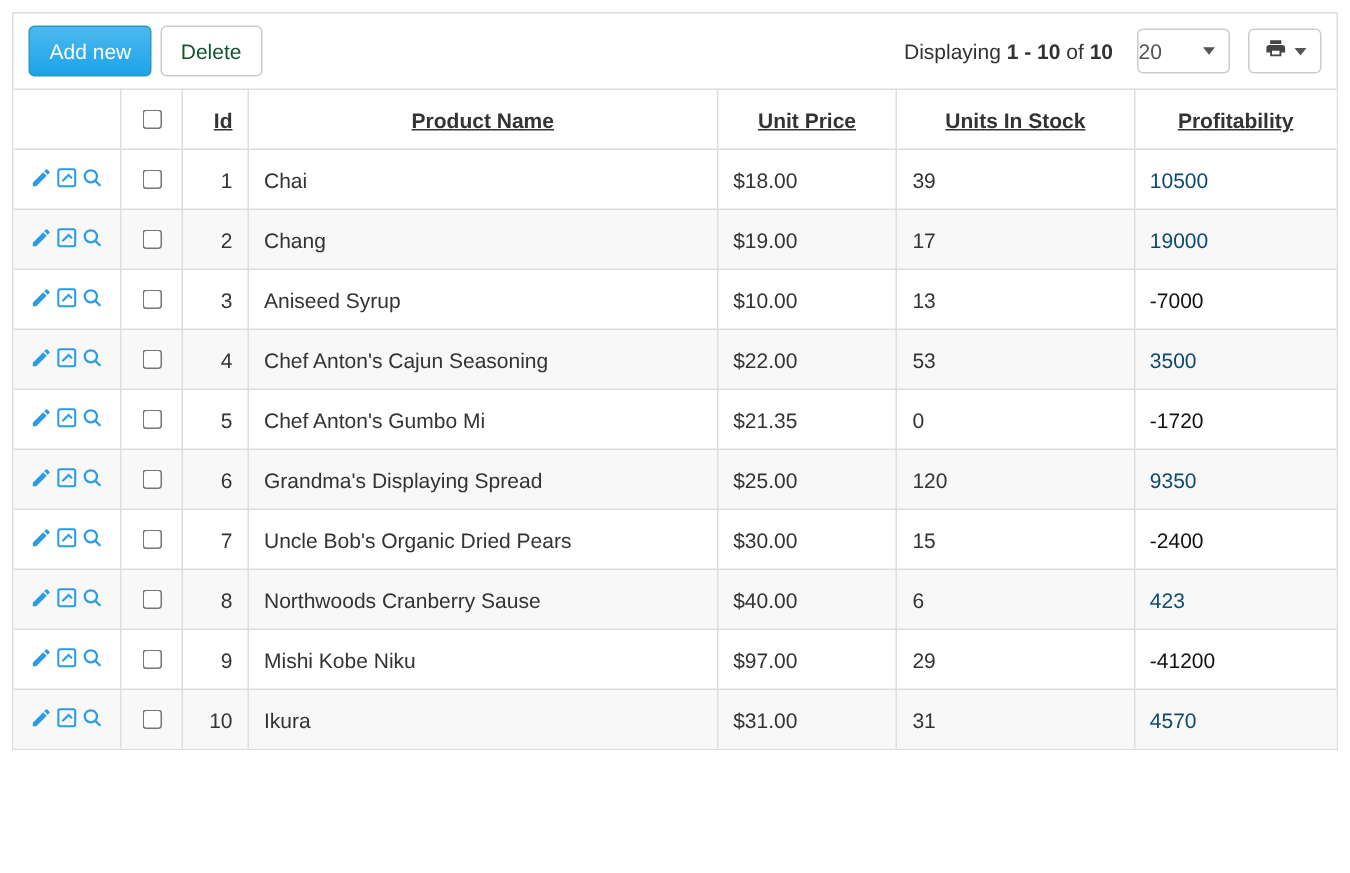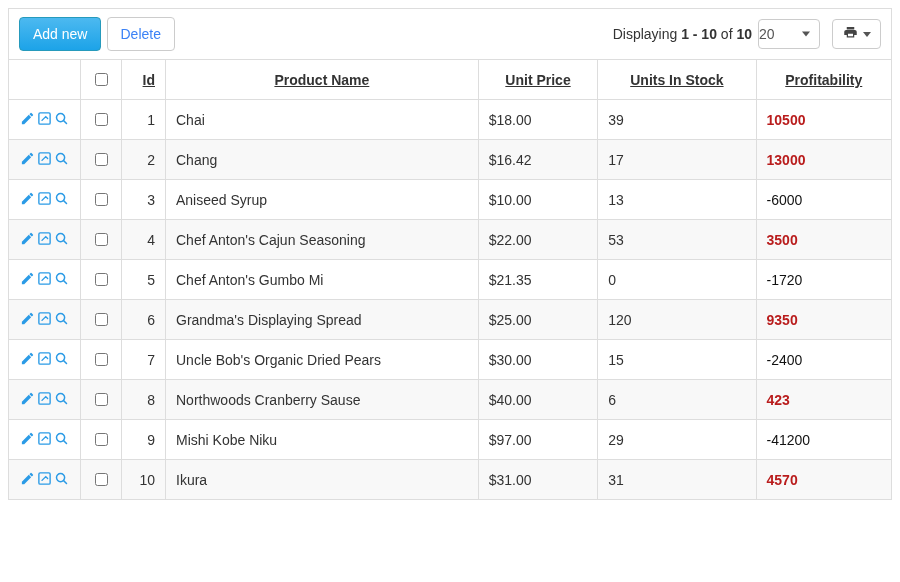--- a/index.html
+++ b/index.html
@@ -32,26 +32,27 @@
     text-align: center;
   }
   .btn-primary {
     background: linear-gradient(#4cb9f0, #1ca3e8);
     border-color: #269abc;
     color: #fff;
   }
   .btn-default {
     background: #fff;
     border: 1px solid #ccc;
-    color: #3b82f6;
+    color: #14532d;
     padding-left: 12px;
   }
   .toolbar-spacer { flex: 1; }
   .display-text {
     color: #333;
+    margin-right: 10px;
     font-size: 14px;
   }
   .display-text b { font-weight: 700; }
   .select-wrap {
     position: relative;
     display: inline-flex;
     align-items: center;
     border: 1px solid #ccc;
     border-radius: 4px;
     padding: 6px 26px 6px 0;
@@ -118,21 +119,21 @@
   .icon {
     display: inline-block;
     color: #2b9be6;
     cursor: pointer;
     margin: 0 1px;
   }
   .icon svg { display: block; }
   input[type=checkbox] {
     width: 13px; height: 13px; cursor: pointer;
   }
-  .profit-pos { color: #b91c1c; font-weight: bold; }
+  .profit-pos { color: #0c4a6e; }
   .profit-neg { color: #111; }
   th:first-child, td:first-child { border-left: none; }
   th:last-child, td:last-child { border-right: none; }
   tbody tr:last-child td { border-bottom: none; }
 </style>
 </head>
 <body>
 
 <div class="wrapper">
 
@@ -195,40 +196,40 @@
               </svg></span><span class="icon"><svg width="15" height="15" viewBox="0 0 24 24" fill="none" stroke="currentColor" stroke-width="2.2">
                 <rect x="3" y="3" width="18" height="18" rx="2"></rect>
                 <path d="M8 15l6-6 3 3" stroke-linecap="round"></path>
               </svg></span><span class="icon"><svg width="15" height="15" viewBox="0 0 24 24" fill="none" stroke="currentColor" stroke-width="2.4">
                 <circle cx="10.5" cy="10.5" r="6.5"></circle>
                 <line x1="20" y1="20" x2="15.2" y2="15.2" stroke-linecap="round"></line>
               </svg></span></td>
           <td class="check-col"><input type="checkbox" style=""></td>
           <td class="id-col num">2</td>
           <td>Chang</td>
-          <td class="num">$16.42</td>
+          <td class="num">$19.00</td>
           <td class="num">17</td>
-          <td class="num profit-pos">13000</td>
+          <td class="num profit-pos">19000</td>
         </tr>
         <tr>
           <td class="actions"><span class="icon"><svg width="15" height="15" viewBox="0 0 24 24" fill="currentColor">
                 <path d="M3 17.25V21h3.75L17.81 9.94l-3.75-3.75L3 17.25zM20.71 7.04a1 1 0 0 0 0-1.41l-2.34-2.34a1 1 0 0 0-1.41 0l-1.83 1.83 3.75 3.75 1.83-1.83z"></path>
               </svg></span><span class="icon"><svg width="15" height="15" viewBox="0 0 24 24" fill="none" stroke="currentColor" stroke-width="2.2">
                 <rect x="3" y="3" width="18" height="18" rx="2"></rect>
                 <path d="M8 15l6-6 3 3" stroke-linecap="round"></path>
               </svg></span><span class="icon"><svg width="15" height="15" viewBox="0 0 24 24" fill="none" stroke="currentColor" stroke-width="2.4">
                 <circle cx="10.5" cy="10.5" r="6.5"></circle>
                 <line x1="20" y1="20" x2="15.2" y2="15.2" stroke-linecap="round"></line>
               </svg></span></td>
           <td class="check-col"><input type="checkbox" style=""></td>
           <td class="id-col num">3</td>
           <td>Aniseed Syrup</td>
           <td class="num">$10.00</td>
           <td class="num">13</td>
-          <td class="num profit-neg">-6000</td>
+          <td class="num profit-neg">-7000</td>
         </tr>
         <tr>
           <td class="actions"><span class="icon"><svg width="15" height="15" viewBox="0 0 24 24" fill="currentColor">
                 <path d="M3 17.25V21h3.75L17.81 9.94l-3.75-3.75L3 17.25zM20.71 7.04a1 1 0 0 0 0-1.41l-2.34-2.34a1 1 0 0 0-1.41 0l-1.83 1.83 3.75 3.75 1.83-1.83z"></path>
               </svg></span><span class="icon"><svg width="15" height="15" viewBox="0 0 24 24" fill="none" stroke="currentColor" stroke-width="2.2">
                 <rect x="3" y="3" width="18" height="18" rx="2"></rect>
                 <path d="M8 15l6-6 3 3" stroke-linecap="round"></path>
               </svg></span><span class="icon"><svg width="15" height="15" viewBox="0 0 24 24" fill="none" stroke="currentColor" stroke-width="2.4">
                 <circle cx="10.5" cy="10.5" r="6.5"></circle>
                 <line x1="20" y1="20" x2="15.2" y2="15.2" stroke-linecap="round"></line>

